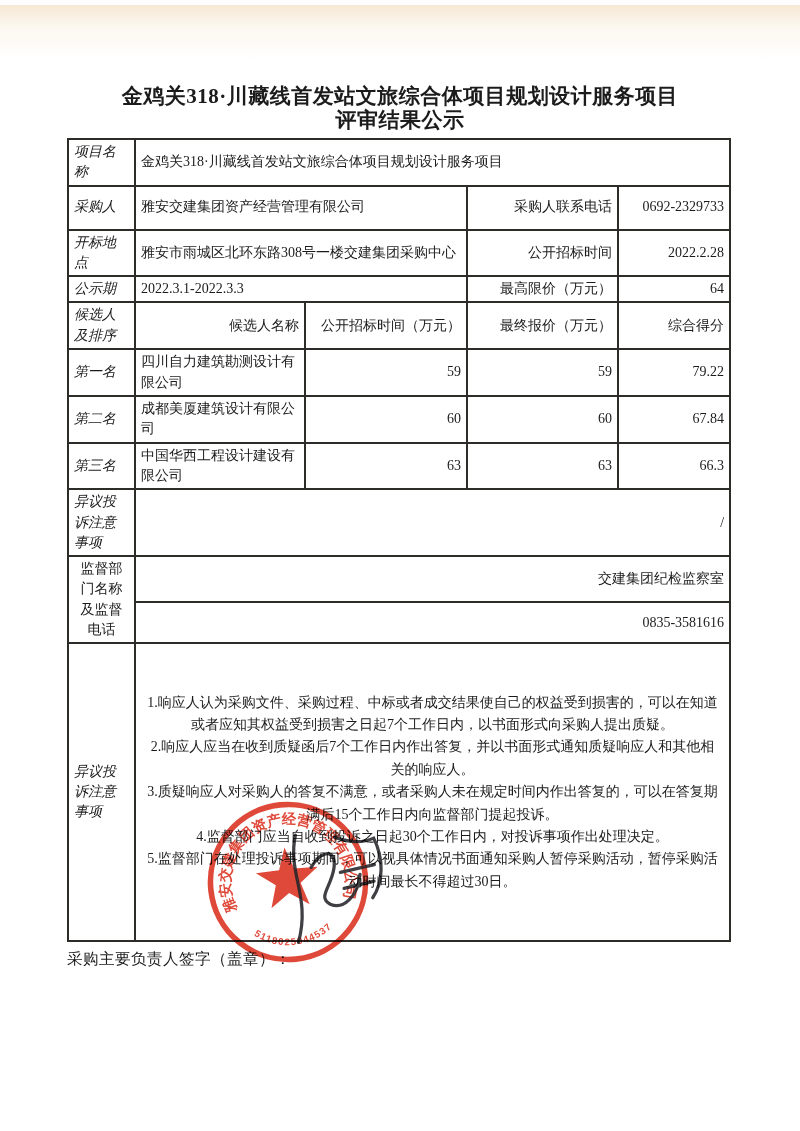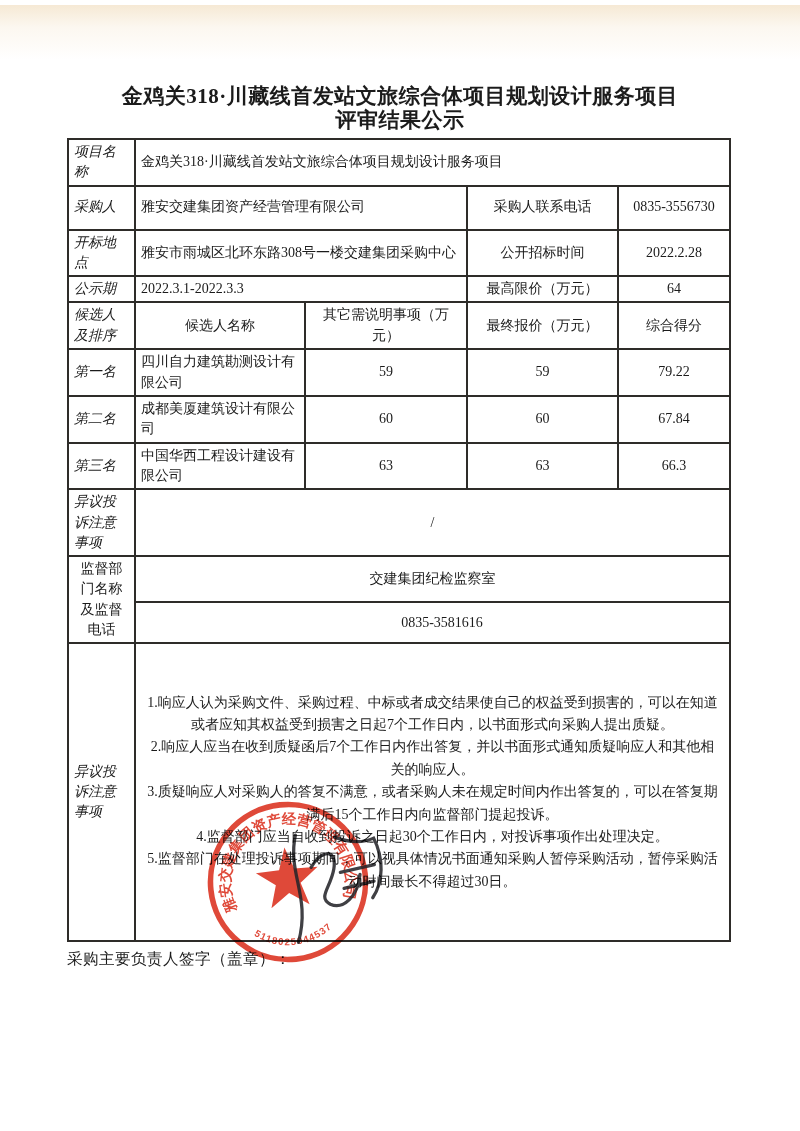--- a/index.html
+++ b/index.html
@@ -34,21 +34,21 @@
   }
   table.notice td {
     border:2px solid #2e2c29;
     padding:2px 5px;
     vertical-align:middle;
     line-height:1.45;
     word-break:break-all;
   }
   td.lbl { text-align:left;font-style:italic; }
   td.lblc { text-align:center; padding:2px 3px; }
-  td.c { text-align:center; }
+  td.c { text-align:right; }
   td.l { text-align:left; }
   tr.r44 td { height:40px; }
   tr.r42 td { height:38px; }
   tr.r24 td { height:20px; }
   tr.r32 td { height:28px; }
   tr.r45 td { height:41px; }
   tr.r36 td { height:32px; }
   tr.r37 td { height:33px;padding-left:24px; }
   tr.rtall td { height:292px; }
   .obj-wrap { padding:0 4px; }
@@ -89,38 +89,38 @@
     </colgroup>
     <tbody>
       <tr class="r44">
         <td class="lbl">项目名称</td>
         <td class="l" colspan="4">金鸡关318·川藏线首发站文旅综合体项目规划设计服务项目</td>
       </tr>
       <tr class="r42">
         <td class="lbl">采购人</td>
         <td class="l" colspan="2">雅安交建集团资产经营管理有限公司</td>
         <td class="c">采购人联系电话</td>
-        <td class="c">0835-3556730</td>
+        <td class="c">0692-2329733</td>
       </tr>
       <tr class="r42">
         <td class="lbl">开标地点</td>
         <td class="l" colspan="2">雅安市雨城区北环东路308号一楼交建集团采购中心</td>
         <td class="c">公开招标时间</td>
         <td class="c">2022.2.28</td>
       </tr>
       <tr class="r24">
         <td class="lbl">公示期</td>
         <td class="l" colspan="2">2022.3.1-2022.3.3</td>
         <td class="c">最高限价（万元）</td>
         <td class="c">64</td>
       </tr>
       <tr class="r32">
         <td class="lbl">候选人及排序</td>
         <td class="c">候选人名称</td>
-        <td class="c">其它需说明事项（万元）</td>
+        <td class="c">公开招标时间（万元）</td>
         <td class="c">最终报价（万元）</td>
         <td class="c">综合得分</td>
       </tr>
       <tr class="r45">
         <td class="lbl">第一名</td>
         <td class="l">四川自力建筑勘测设计有限公司</td>
         <td class="c">59</td>
         <td class="c">59</td>
         <td class="c">79.22</td>
       </tr>

